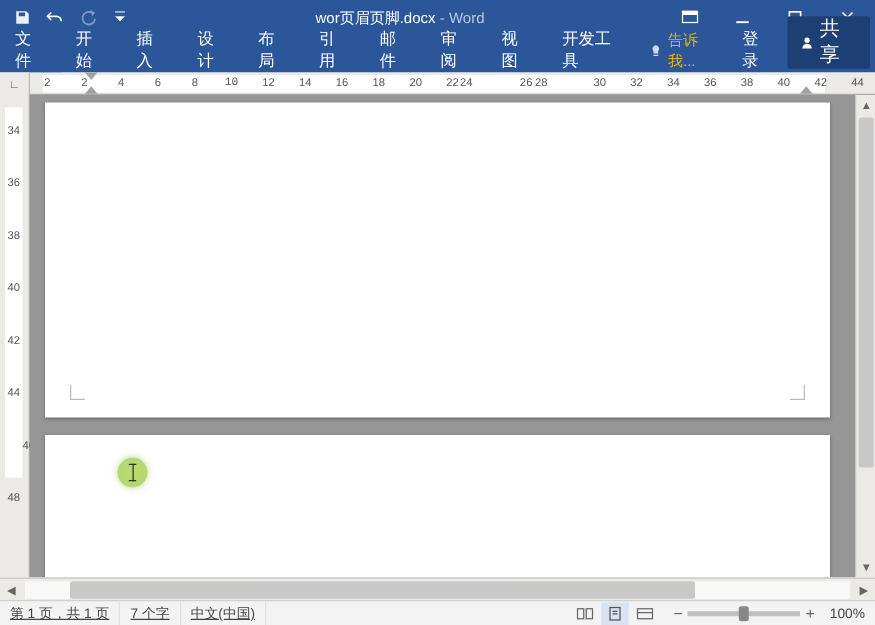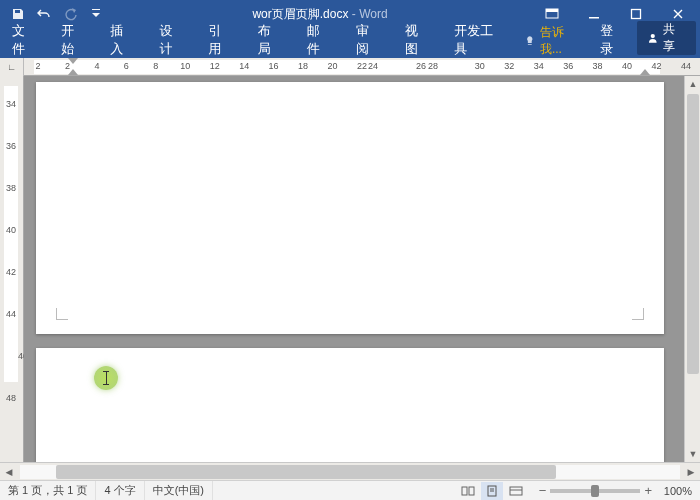--- a/index.html
+++ b/index.html
@@ -11,21 +11,21 @@
 .qat-btn.dim { opacity: .4; }
 .title { flex: 1; text-align: center; }
 .title .dim { color: #b8c7e0; }
 .wincontrols { display: flex; align-items: center; gap: 2px; padding-right: 2px; }
 .win-btn { width: 40px; height: 28px; display: flex; align-items: center; justify-content: center; color: #fff; }
 
 .tabbar { height: 30px; background: #2b579a; display: flex; align-items: flex-end; color: #fff; font-size: 13px; }
 .tab { padding: 0 12px; display: flex; align-items: center; }
 .tab.file { background: #2b579a; }
 .tellme { display: flex; align-items: center; gap: 4px; padding: 0 8px; color: #eab308; font-size: 12px; }
-.share { display: flex; align-items: center; gap: 4px; padding: 0 10px; background: #1e3f73; margin: 3px 4px; border-radius: 2px; font-size: 12px; }
+.share { display: flex; align-items: center; gap: 4px; padding: 0 10px; background: #1e3f73; margin: 3px 4px; border-radius: 2px; font-size: 16px; }
 
 .ruler-h { height: 18px; background: #eceae6; display: flex; position: relative; }
 .ruler-h-corner { width: 24px; height: 18px; background: #eceae6; border-right: 1px solid #bbb; display: flex; align-items: center; justify-content: center; color: #555; font-size: 9px; }
 .ruler-h-scale { flex: 1; position: relative; font-size: 9px; color: #555; background: linear-gradient(#fff,#fff) no-repeat; background-size: calc(100% - 50px) 14px; background-position: 10px 2px; border-bottom: 1px solid #aaa; }
 .ruler-h-scale .num { position: absolute; top: 3px; transform: translateX(-50%); }
 .ruler-h-scale .indent-top { position: absolute; top: 0; left: 44px; width: 0; height: 0; border-left: 5px solid transparent; border-right: 5px solid transparent; border-top: 6px solid #a0a0a0; }
 .ruler-h-scale .indent-bot { position: absolute; bottom: 0; left: 44px; width: 0; height: 0; border-left: 5px solid transparent; border-right: 5px solid transparent; border-bottom: 6px solid #a0a0a0; }
 .ruler-h-scale .indent-right { position: absolute; bottom: 0; right: 50px; width: 0; height: 0; border-left: 5px solid transparent; border-right: 5px solid transparent; border-bottom: 6px solid #a0a0a0; }
 
 .workspace { position: absolute; top: 76px; bottom: 38px; left: 0; right: 0; display: flex; }
@@ -48,21 +48,21 @@
 .vscroll .arrow.up { top: 0; }
 .vscroll .arrow.down { bottom: 0; }
 .vscroll .thumb { position: absolute; left: 2px; top: 18px; width: 12px; height: 280px; background: #c8c8c8; border-radius: 2px; }
 
 .hscroll { position: absolute; bottom: 20px; left: 0; right: 0; height: 18px; background: #eceae6; display: flex; align-items: center; border-top: 1px solid #c8c8c8; }
 .hscroll .arrow { width: 18px; height: 18px; display: flex; align-items: center; justify-content: center; color: #666; font-size: 9px; }
 .hscroll .track { flex: 1; height: 14px; background: #f8f8f8; position: relative; margin: 0 2px; }
 .hscroll .thumb { position: absolute; left: 36px; top: 0; height: 14px; width: 500px; background: #c8c8c8; border-radius: 2px; }
 
 .statusbar { position: absolute; bottom: 0; left: 0; right: 0; height: 20px; background: #f3f3f3; border-top: 1px solid #d0d0d0; display: flex; align-items: center; font-size: 11px; color: #444; }
-.statusbar .seg { padding: 0 8px; border-right: 1px solid #e0e0e0; height: 100%; display: flex; align-items: center; }
+.statusbar .seg { padding: 0 8px; border-right: 1px solid #e0e0e0; height: 100%; display: flex; align-items: center; text-decoration: underline; }
 .statusbar .spacer { flex: 1; }
 .viewbtns { display: flex; gap: 2px; padding: 0 4px; }
 .viewbtn { width: 22px; height: 18px; display: flex; align-items: center; justify-content: center; color: #666; }
 .viewbtn.active { background: #d8e2f1; }
 .zoom { display: flex; align-items: center; gap: 4px; padding: 0 8px; }
 .zoom .slider { width: 90px; height: 4px; background: #c0c0c0; position: relative; }
 .zoom .slider .mid { position: absolute; left: 50%; top: -3px; width: 1px; height: 10px; background: #888; }
 .zoom .slider .knob { position: absolute; left: 50%; top: -4px; width: 8px; height: 12px; background: #888; transform: translateX(-50%); border-radius: 2px; }
 svg { display: block; }
 </style>
@@ -119,22 +119,22 @@
         </svg>
     </div>
   </div>
 </div>
 
 <div class="tabbar">
   <div class="tab file">文件</div>
   <div class="tab">开始</div>
   <div class="tab">插入</div>
   <div class="tab">设计</div>
+  <div class="tab">布局</div>
   <div class="tab">引用</div>
-  <div class="tab">布局</div>
   <div class="tab">邮件</div>
   <div class="tab">审阅</div>
   <div class="tab">视图</div>
   <div class="tab">开发工具</div>
   <div class="tellme">
     <svg width="12" height="12" viewBox="0 0 12 12">
         <path fill="#cdd9ec" d="M6 1a3 3 0 00-2 5v2h4V6a3 3 0 00-2-5zM4 9h4v1H4z"></path>
       </svg>
     <span>告诉我...</span>
   </div>
@@ -152,21 +152,21 @@
   <div class="ruler-h-corner">∟</div>
   <div class="ruler-h-scale" id="hr-scale">
     <div class="indent-top"></div>
     <div class="indent-bot"></div>
     <div class="indent-right"></div>
   <span class="num" style="left: 14px;">2</span>
       <span class="num" style="left: 43.4545px;">2</span>
       <span class="num" style="left: 72.9091px;">4</span>
       <span class="num" style="left: 102.364px;">6</span>
       <span class="num" style="left: 131.818px;">8</span>
-      <span class="num" style="left: 161.273px;">10</span>
+      <span class="num" style="left: 161.273px; font-family: Liberation Mono, monospace;">10</span>
       <span class="num" style="left: 190.727px;">12</span>
       <span class="num" style="left: 220.182px;">14</span>
       <span class="num" style="left: 249.636px;">16</span>
       <span class="num" style="left: 279.091px;">18</span>
       <span class="num" style="left: 308.545px;">20</span>
       <span class="num" style="left: 338px;">22</span>
       <span class="num" style="left: 349px; text-align: right;">24</span>
       <span class="num" style="left: 396.909px;">26</span>
       <span class="num" style="left: 409px;">28</span>
       <span class="num" style="left: 455.818px;">30</span>
@@ -213,21 +213,21 @@
 <div class="hscroll">
   <div class="arrow">◀</div>
   <div class="track">
     <div class="thumb"></div>
   </div>
   <div class="arrow">▶</div>
 </div>
 
 <div class="statusbar">
   <div class="seg">第 1 页，共 1 页</div>
-  <div class="seg">4 个字</div>
+  <div class="seg">7 个字</div>
   <div class="seg">中文(中国)</div>
   <div class="spacer"></div>
   <div class="viewbtns">
     <div class="viewbtn">
       <svg width="14" height="12" viewBox="0 0 14 12">
           <rect x="1" y="2" width="5" height="8" fill="none" stroke="#666"></rect>
           <rect x="8" y="2" width="5" height="8" fill="none" stroke="#666"></rect>
         </svg>
     </div>
     <div class="viewbtn active">

